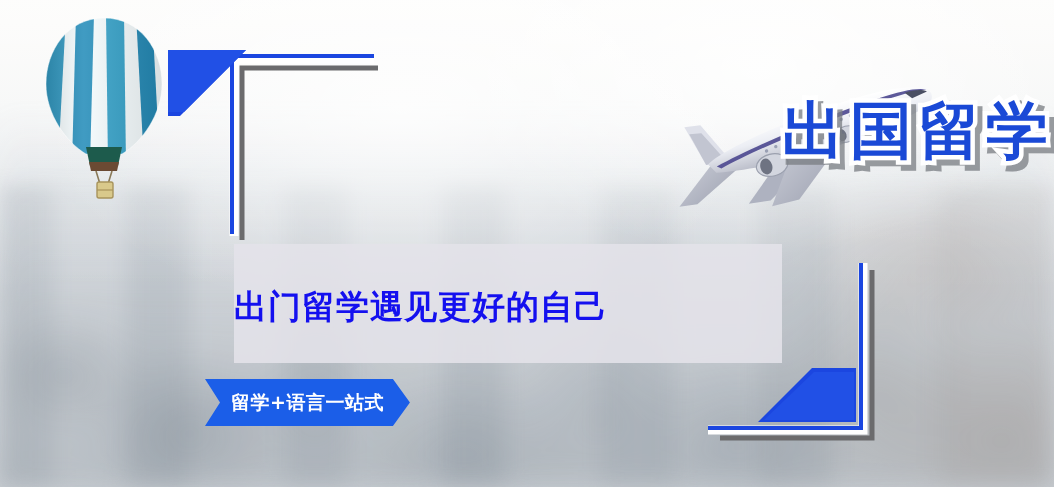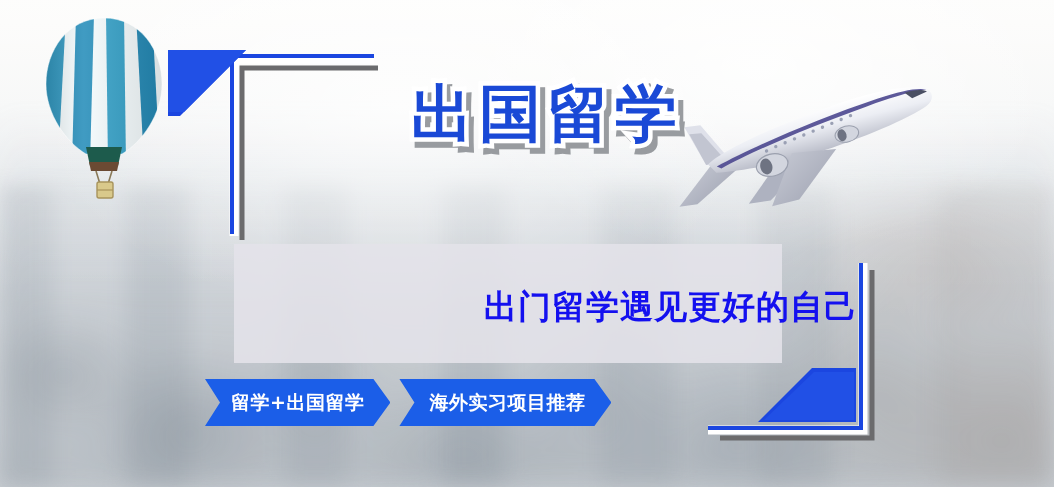--- a/index.html
+++ b/index.html
@@ -75,41 +75,41 @@
   .plane{position:absolute;left:660px;top:55px;width:300px;height:155px;}
 
   
   .panel{
     position:absolute;left:234px;top:244px;width:548px;height:119px;
     background:rgba(228,227,233,.88);
   }
 
   
   .title{
-    position:absolute;left:0;right:0;top:72px;
-    text-align:center;
+    position:absolute;left:0;right:0;top:89px;
+    text-align:right;
     pointer-events:none;
   }
   .title-text{
     display:inline-block;
     font-family:"DejaVu Sans","Liberation Sans",sans-serif;
     font-size:62px;
     font-weight:bold;
     letter-spacing:6px;
     color:#1a49d6;
     -webkit-text-stroke:9px #ffffff;
     paint-order:stroke fill;
     filter:drop-shadow(5px 6px 0 rgba(120,124,130,.75));
     margin-left:40px;
   }
 
   
   .subtitle{
     position:absolute;left:234px;top:285px;width:624px;
-    text-align:right;
+    text-align:left;
     font-family:"DejaVu Sans","Liberation Sans",sans-serif;
     font-size:33px;
     font-weight:bold;
     color:#1410ef;
     letter-spacing:1px;
   }
 
   
   .tags{
     position:absolute;left:205px;top:379px;
@@ -258,17 +258,16 @@
 
   <div class="panel"></div>
 
   <div class="title">
     <span class="title-text">出国留学</span>
   </div>
 
   <div class="subtitle">出门留学遇见更好的自己</div>
 
   <div class="tags">
-    <div class="tag tag-1">留学+出国留学</div>
-    <div class="tag">海外实习项目推荐</div>
+    <div class="tag tag-1">留学+语言一站式</div>
   </div>
 
 </div>
 
 </body></html>

